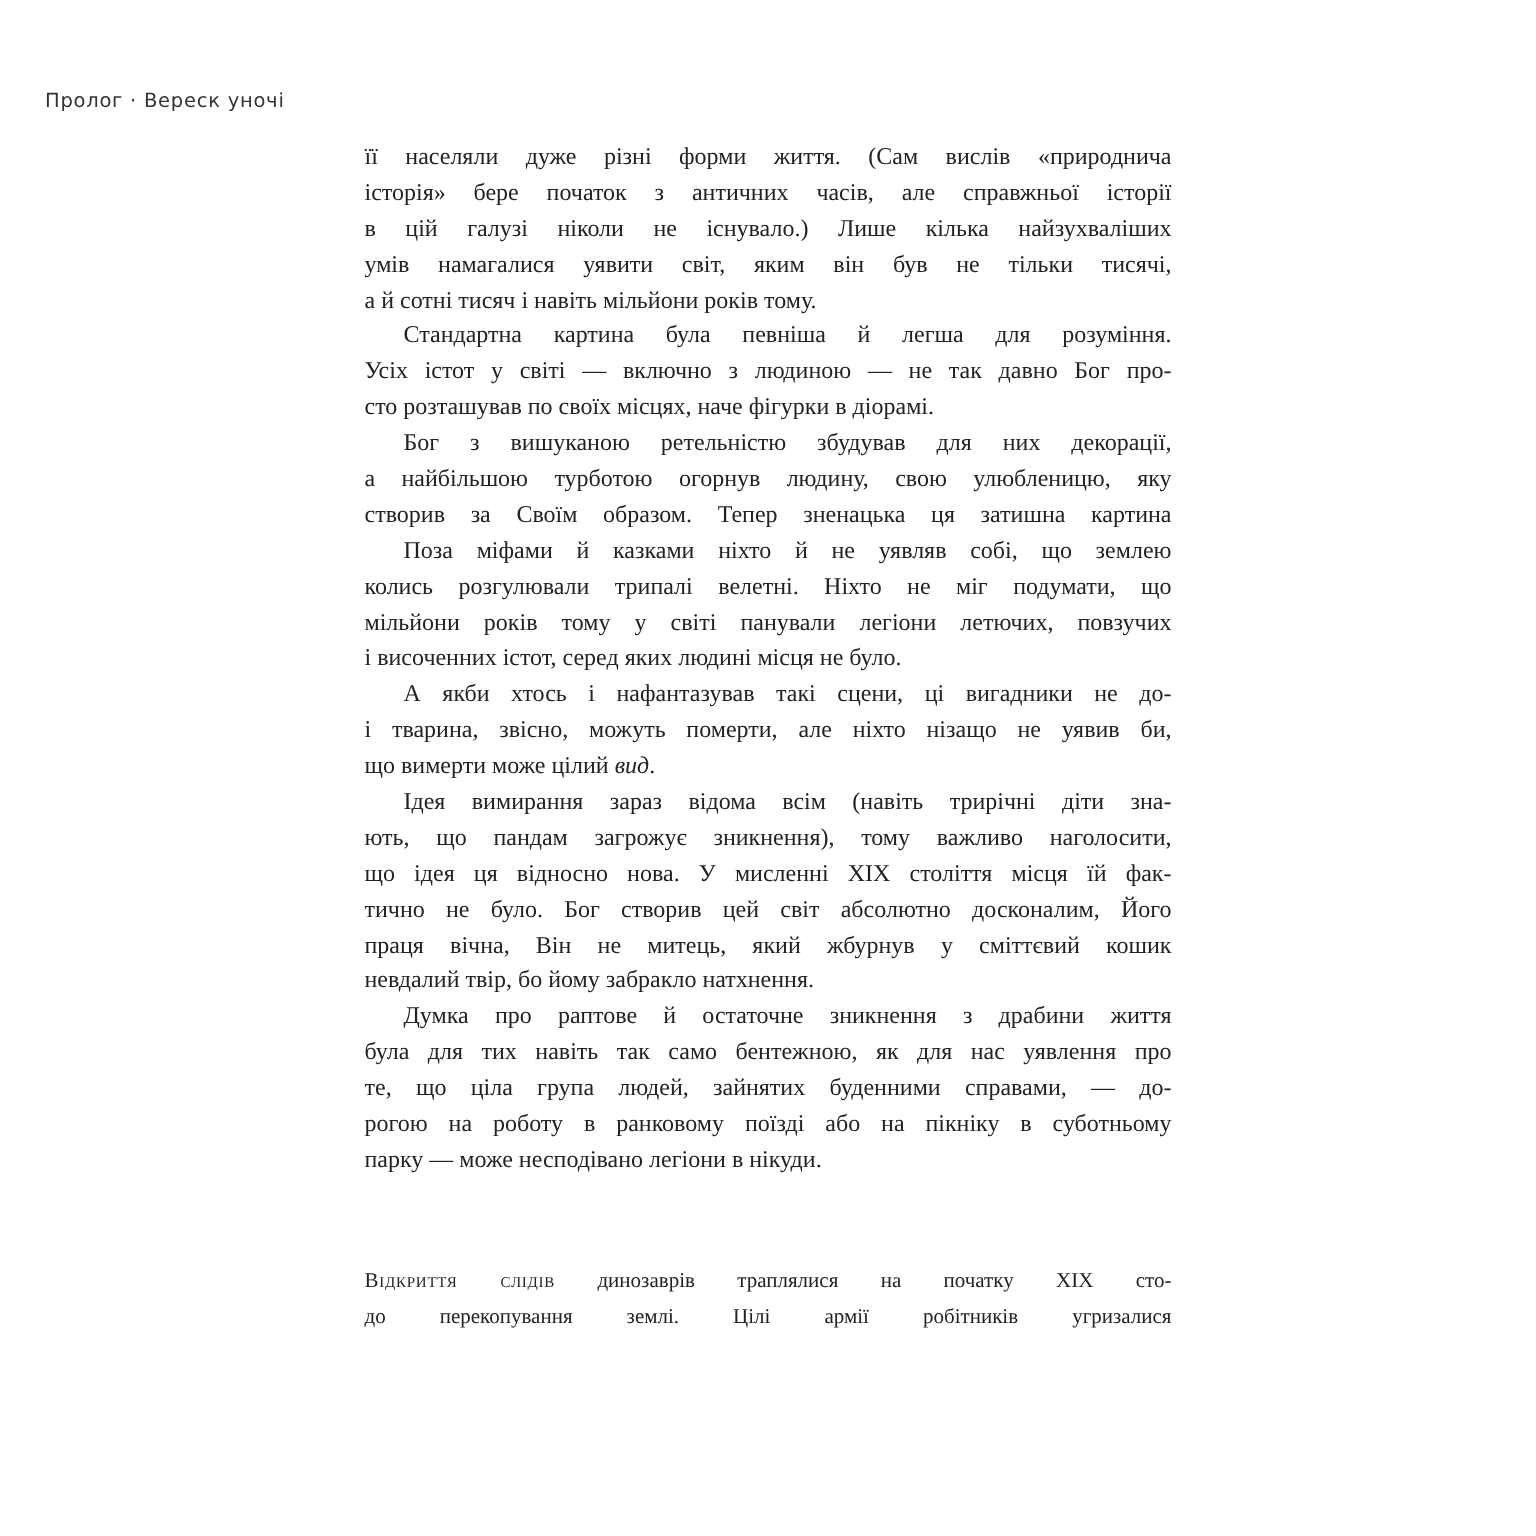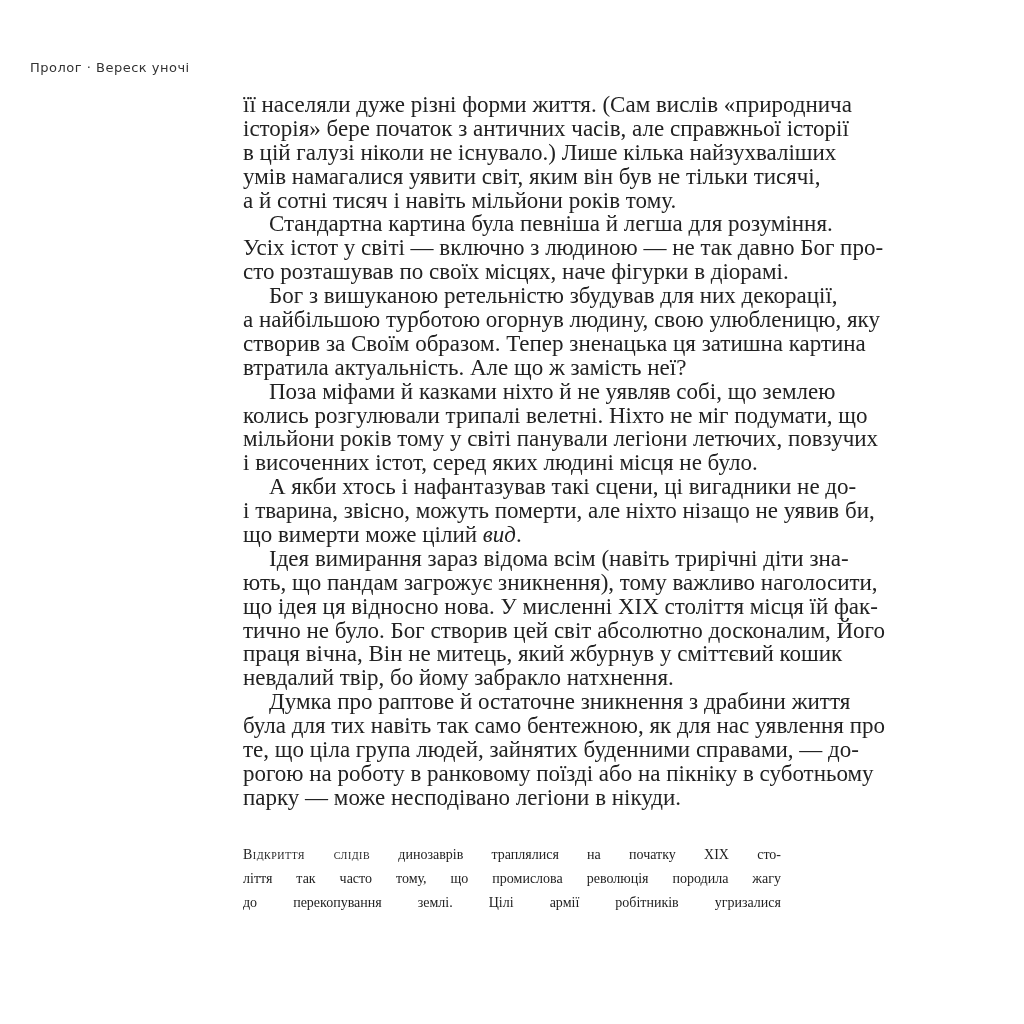--- a/index.html
+++ b/index.html
@@ -7,21 +7,21 @@
   .page { position:absolute; left:0; top:0; width:1024px; height:1024px; background:#fff; }
   .running-head {
     position:absolute; left:0; width:1024px; top:60px; text-align:left;
     font-family:"DejaVu Sans", sans-serif; font-size:13px; letter-spacing:0.5px;
     color:#333;
     margin-left:30px;
   }
   .body-text {
     position:absolute; left:243px; width:538px; top:93px;
     font-family:"Liberation Serif", "DejaVu Serif", serif;
-    font-size:23px; line-height:23.9px; color:#222;
+    font-size:16px; line-height:23.9px; color:#222;
   }
   .line { white-space:nowrap; display:block; text-align:justify; text-align-last:justify; height:23.9px; }
   .line.last { text-align-last:left; }
   .indent { padding-left:26px; }
   .section { position:absolute; left:243px; width:538px; top:843px;
     font-family:"Liberation Serif", "DejaVu Serif", serif;
     font-size:14px; line-height:23.9px; color:#222; }
   .smallcaps { font-variant:small-caps; letter-spacing:0.5px; }
   .folio { position:absolute; left:0; width:1024px; top:934px; text-align:center;
     font-family:"Liberation Serif", serif; font-size:13px; color:#333; }
@@ -46,21 +46,20 @@
     <div>
       <span class="line indent">Стандартна картина була певніша й легша для розуміння.</span>
       <span class="line">Усіх істот у світі — включно з людиною — не так давно Бог про-</span>
       <span class="line last">сто розташував по своїх місцях, наче фігурки в діорамі.</span>
     </div>
 
     <div>
       <span class="line indent">Бог з вишуканою ретельністю збудував для них декорації,</span>
       <span class="line">а найбільшою турботою огорнув людину, свою улюбленицю, яку</span>
       <span class="line">створив за Своїм образом. Тепер зненацька ця затишна картина</span>
-      <span class="line last">втратила актуальність. Але що ж замість неї?</span>
     </div>
 
     <div>
       <span class="line indent">Поза міфами й казками ніхто й не уявляв собі, що землею</span>
       <span class="line">колись розгулювали трипалі велетні. Ніхто не міг подумати, що</span>
       <span class="line">мільйони років тому у світі панували легіони летючих, повзучих</span>
       <span class="line last">і височенних істот, серед яких людині місця не було.</span>
     </div>
 
     <div>
@@ -82,17 +81,16 @@
       <span class="line indent">Думка про раптове й остаточне зникнення з драбини життя</span>
       <span class="line">була для тих навіть так само бентежною, як для нас уявлення про</span>
       <span class="line">те, що ціла група людей, зайнятих буденними справами, — до-</span>
       <span class="line">рогою на роботу в ранковому поїзді або на пікніку в суботньому</span>
       <span class="line last">парку — може несподівано легіони в нікуди.</span>
     </div>
   </div>
 
   <div class="section">
     <span class="line"><span class="smallcaps">Відкриття слідів</span><span> динозаврів траплялися на початку XIX сто-</span></span>
-    <span class="line">ліття так часто тому, що промислова революція породила жагу</span>
     <span class="line">до перекопування землі. Цілі армії робітників угризалися</span>
   </div>
 
 </div>
 
 </body></html>

